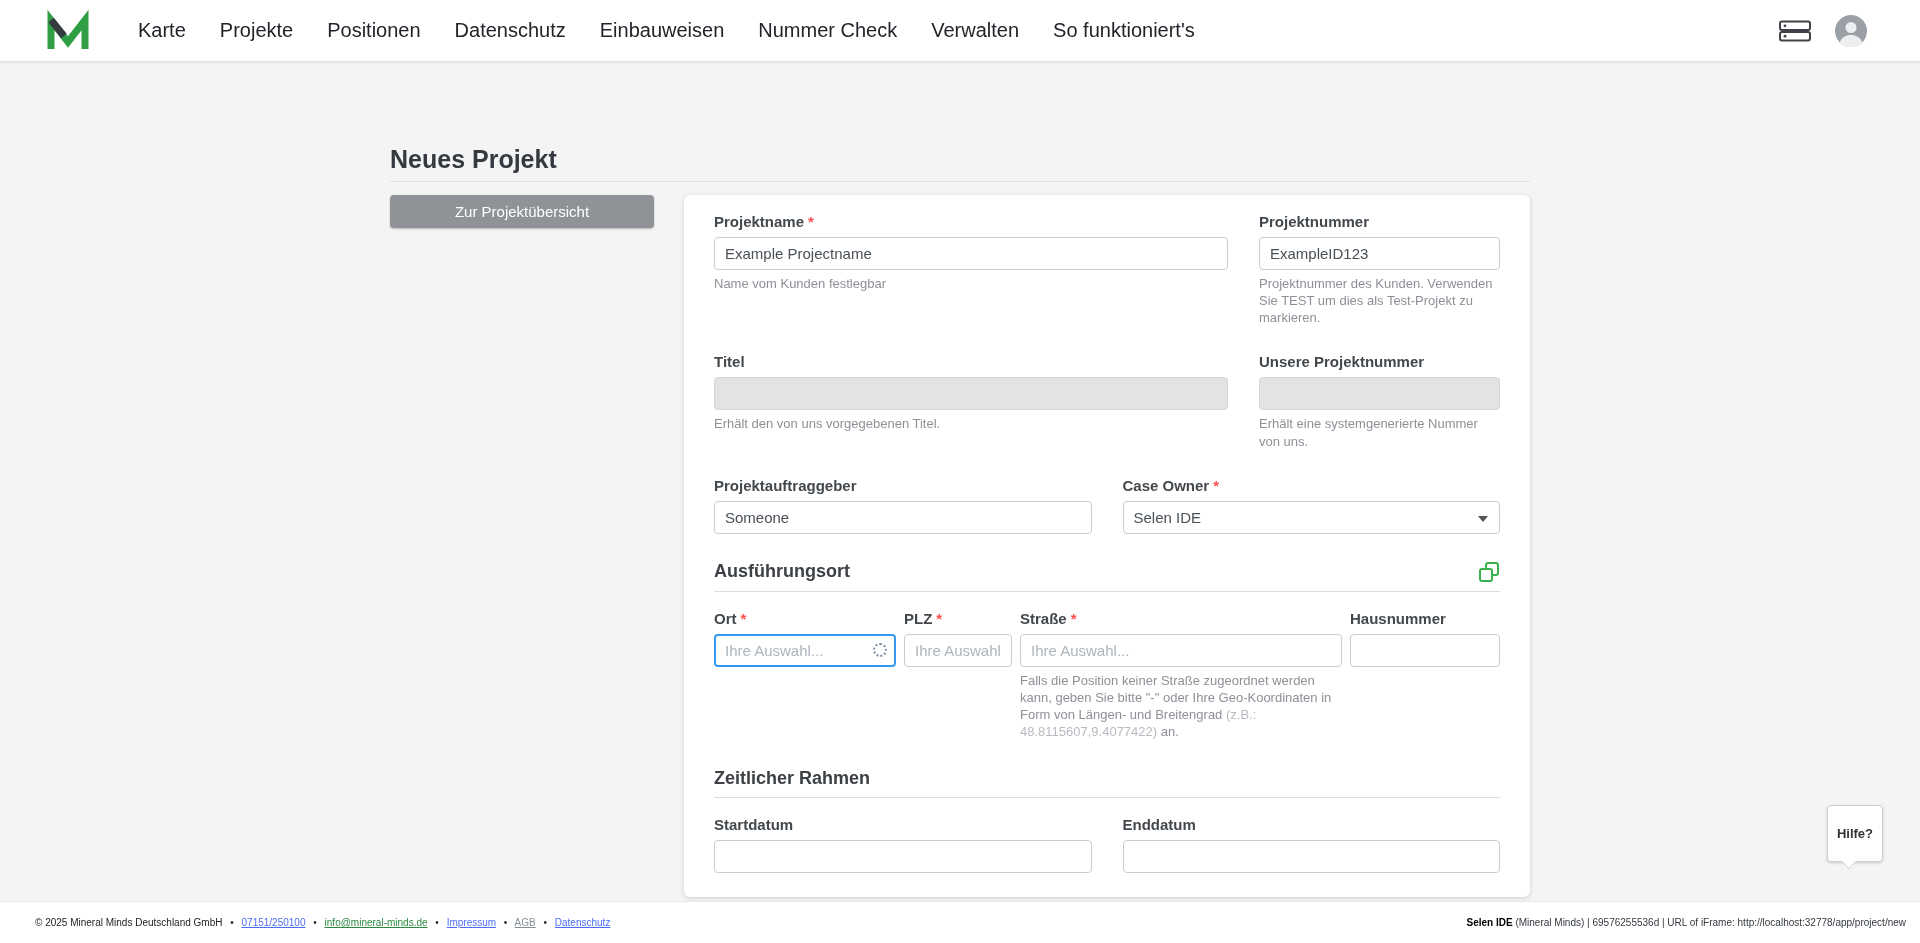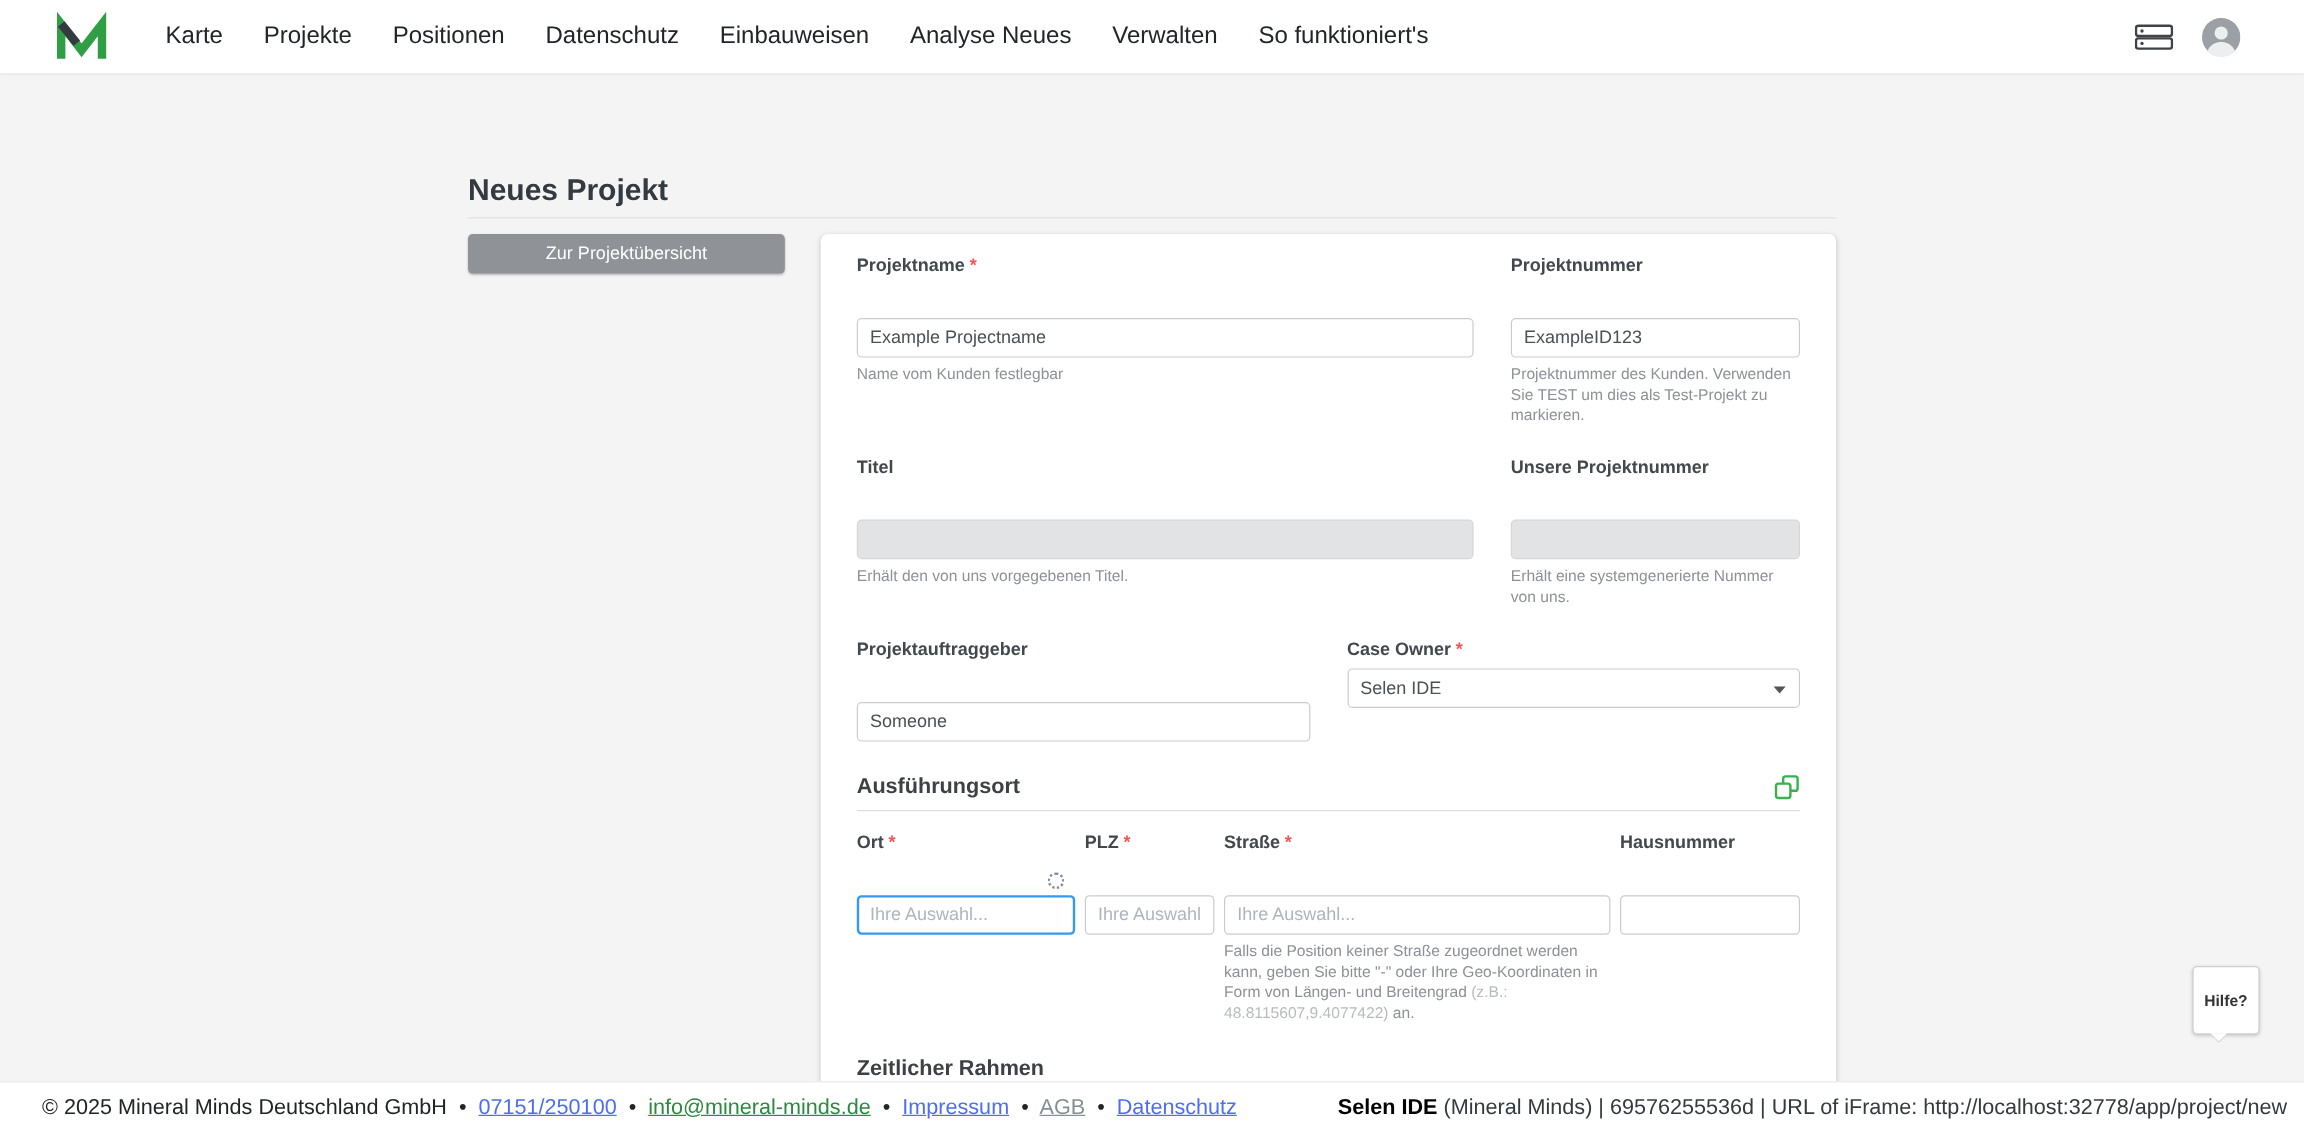--- a/index.html
+++ b/index.html
@@ -60,21 +60,21 @@
     display:flex; align-items:baseline;
     font-size:15px; font-weight:700; color:#43484d;
     margin-bottom:6px; line-height:18px;
   }
   .req { color:#fa5252; margin-left:4px; font-weight:700; }
 
   .tinput {
     width:100%; height:33px;
     border:1px solid #ccc; border-radius:4px;
     padding:0 10px; font-size:15px; color:#495057;
-    font-family:inherit; background:#fff; outline:none;margin-top:28px;
+    font-family:inherit; background:#fff; outline:none;
   }
   .tinput::placeholder { color:#adb5bd; }
   .tinput:disabled { background:#e2e3e4; border-color:#d6d6d6; color:#868e96; }
   .tinput.focused { border:2px solid #339af0; padding:0 9px; }
 
   .input-wrap { position:relative; }
   .spinner {
     position:absolute; right:9px; top:9px;
     width:14px; height:14px;
     border:2px dotted #7c8ea3; border-radius:50%;
@@ -136,21 +136,21 @@
     border-top:7px solid #fff;
     filter:drop-shadow(0 1px 0 #cfcfcf);
   }
 
   
   .footer {
     position:fixed; left:0; right:0; bottom:0; height:42px;
     background:#fff; border-top:1px solid #e9e9e9;
     display:flex; align-items:center; justify-content:space-between;
     padding:0 14px 0 35px;
-    font-size:18px; color:#212529; z-index:10;
+    font-size:10px; color:#212529; z-index:10;
   }
   .footer a { text-decoration:underline; cursor:pointer; }
   .f-sep { margin:0 5px; }
   .f-phone { color:#4c6ef5; }
   .f-mail  { color:#2b8a3e; }
   .f-imp   { color:#4c6ef5; }
   .f-agb   { color:#868e96; }
   .f-ds    { color:#4c6ef5; }
   .footer-right { color:#343a40; white-space:nowrap; }
   .session-user { font-weight:700; color:#000; }
@@ -164,21 +164,21 @@
       <polyline points="7,42 7,13 24,35 41,13 41,42" fill="none" stroke="#2f9e44" stroke-width="7" stroke-linejoin="miter"></polyline>
       <line x1="7" y1="13" x2="20" y2="29" stroke="#343a40" stroke-width="7"></line>
     </svg>
   </a>
   <nav class="nav-links">
     <a class="nav-link">Karte</a>
     <a class="nav-link">Projekte</a>
     <a class="nav-link">Positionen</a>
     <a class="nav-link">Datenschutz</a>
     <a class="nav-link">Einbauweisen</a>
-    <a class="nav-link">Analyse Neues</a>
+    <a class="nav-link">Nummer Check</a>
     <a class="nav-link">Verwalten</a>
     <a class="nav-link">So funktioniert's</a>
   </nav>
   <div class="nav-right">
     <button class="icon-btn">
       <svg width="32" height="24" viewBox="0 0 32 24">
         <rect x="1" y="2.5" width="30" height="8.5" rx="2" fill="none" stroke="#3f4347" stroke-width="2"></rect>
         <rect x="1" y="13" width="30" height="8.5" rx="2" fill="none" stroke="#3f4347" stroke-width="2"></rect>
         <circle cx="6" cy="6.8" r="1.4" fill="#3f4347"></circle>
         <circle cx="6" cy="17.2" r="1.4" fill="#3f4347"></circle>

